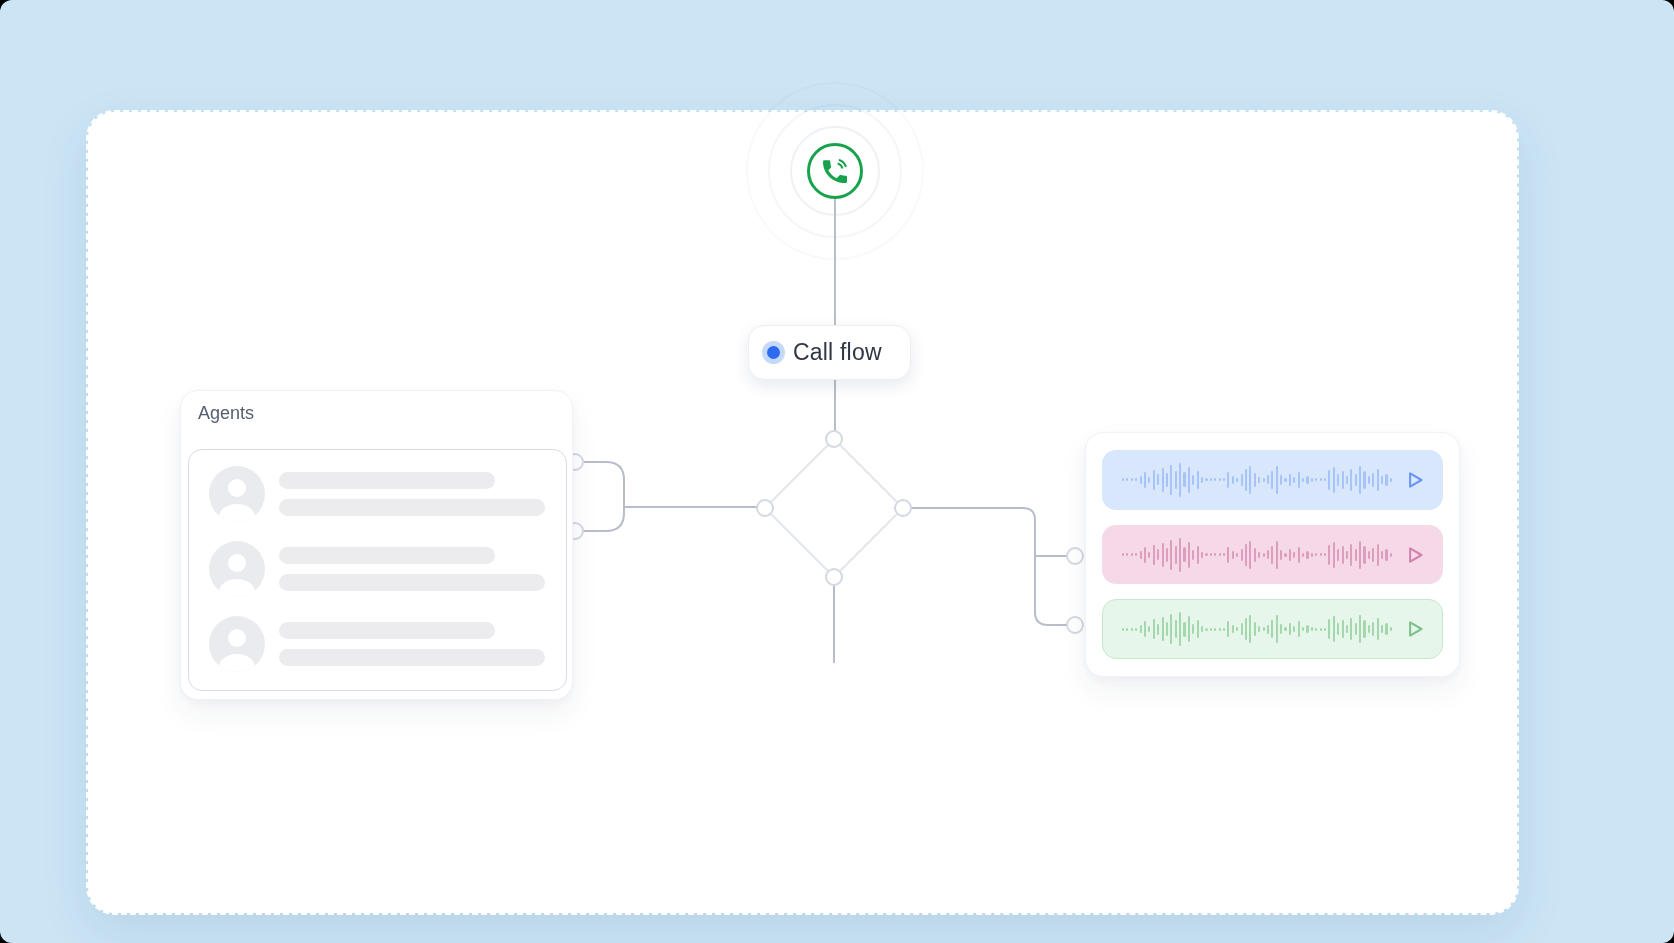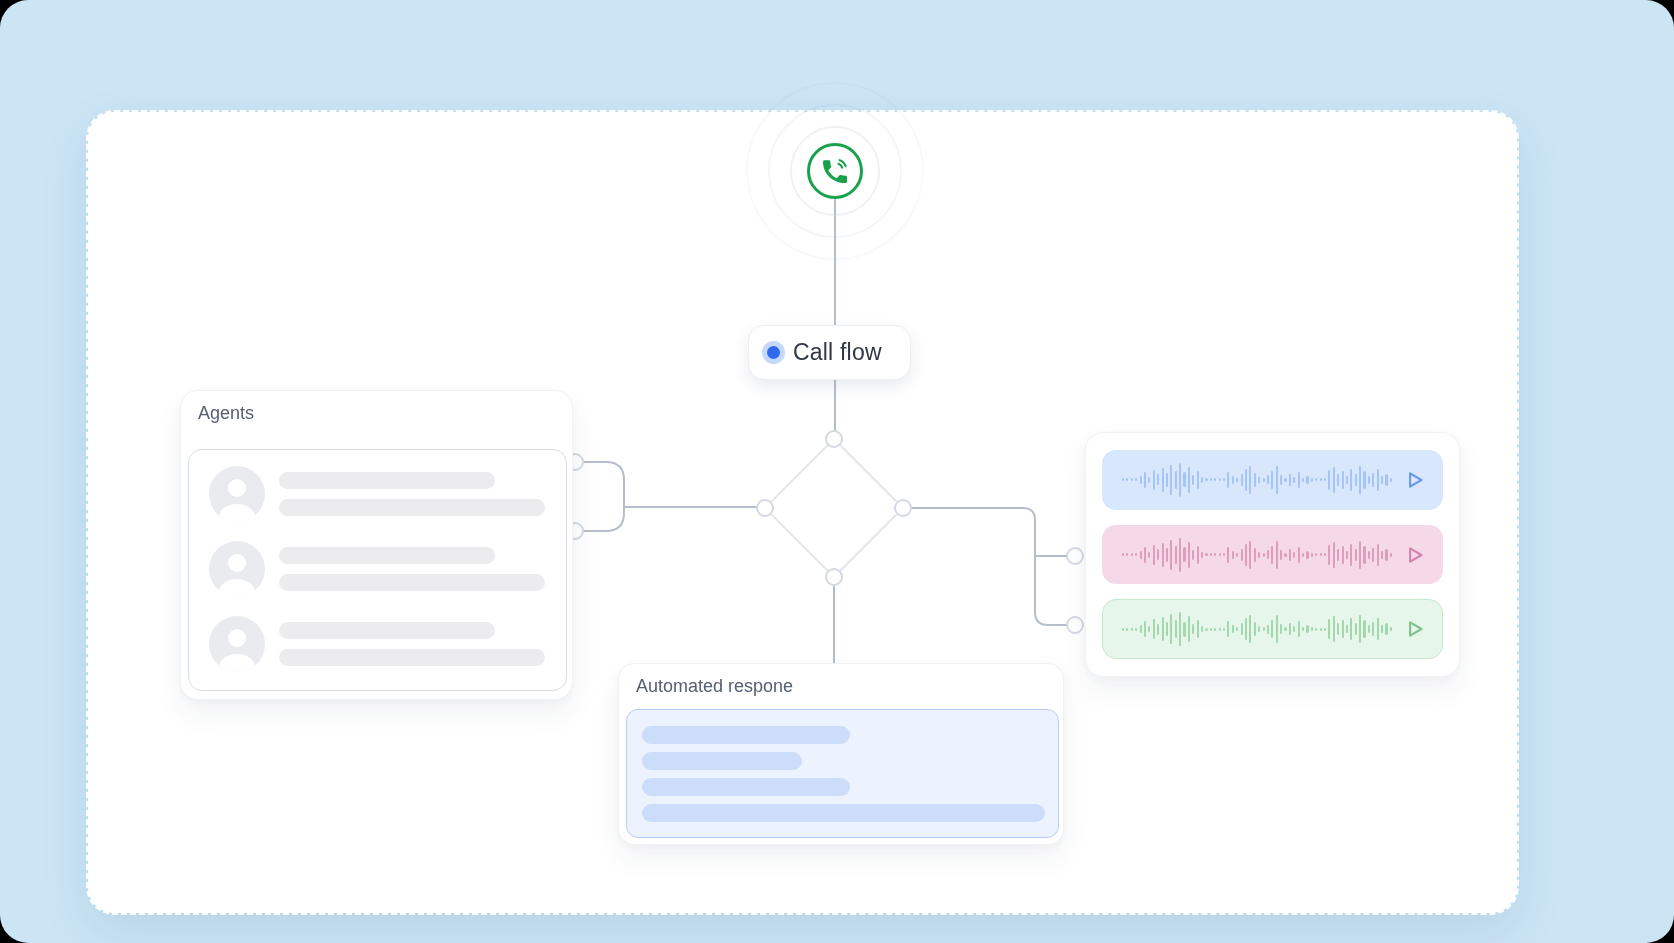--- a/index.html
+++ b/index.html
@@ -1,19 +1,19 @@
 <!DOCTYPE html>
 <html><head>
 <meta charset="utf-8">
 <style>
   html,body{margin:0;padding:0;background:#000;}
   *{box-sizing:border-box;}
   .stage{position:relative;width:1674px;height:943px;background:#000;overflow:hidden;
          font-family:"Liberation Sans",sans-serif;}
-  .page{position:absolute;inset:0;background:#cbe5f5;border-radius:28px;}
+  .page{position:absolute;inset:0;background:#cbe5f5;border-radius:12px;}
   .canvas{position:absolute;left:88px;top:112px;width:1429px;height:801px;background:#fff;
           border-radius:26px;box-shadow:0 18px 50px rgba(20,60,110,0.10);}
   .canvas::after{content:"";position:absolute;inset:-2px;border:3px dashed rgba(255,255,255,0.95);
           border-radius:28px;pointer-events:none;}
   svg.wires{position:absolute;inset:0;width:1674px;height:943px;pointer-events:none;}
   svg.wires [data-interactable="true"]{pointer-events:all;cursor:pointer;}
 
   .ripple{position:absolute;border:2px solid rgba(120,144,170,0.10);border-radius:50%;}
 
   .phone-node{position:absolute;left:807px;top:143px;width:56px;height:56px;border-radius:50%;
@@ -130,29 +130,20 @@
               <div class="body"></div>
             </div>
             <div class="agent-lines" data-interactable="false">
               <div class="skel" data-interactable="false" style="width:216px"></div>
               <div class="skel" data-interactable="false" style="width:266px"></div>
             </div>
           </div>
         </div>
     </div>
 
-    <div class="card auto-card" data-interactable="true">
-      <div class="card-title" data-interactable="false">Automated respone</div>
-      <div class="auto-panel" id="auto-panel" data-interactable="false" style="background: rgb(237, 243, 254); border-color: rgb(185, 203, 244);">
-          <div class="auto-bar" data-interactable="false" style="width: 208px; background: rgb(204, 220, 251);"></div>
-          <div class="auto-bar" data-interactable="false" style="width: 160px; background: rgb(204, 220, 251);"></div>
-          <div class="auto-bar" data-interactable="false" style="width: 208px; background: rgb(204, 220, 251);"></div>
-          <div class="auto-bar" data-interactable="false" style="width: 403px; background: rgb(204, 220, 251);"></div>
-        </div>
-    </div>
 
     <div class="card audio-panel" id="audio-panel" data-interactable="true">
         <div class="track" data-interactable="true" style="background: rgb(217, 231, 252); border: 1.5px solid transparent;">
           <div class="wave" data-interactable="false">
             <div class="wbar" data-interactable="false" style="height: 3px; background: rgb(166, 196, 247);"></div>
             <div class="wbar" data-interactable="false" style="height: 3px; background: rgb(166, 196, 247);"></div>
             <div class="wbar" data-interactable="false" style="height: 3px; background: rgb(166, 196, 247);"></div>
             <div class="wbar" data-interactable="false" style="height: 3px; background: rgb(166, 196, 247);"></div>
             <div class="wbar" data-interactable="false" style="height: 8px; background: rgb(166, 196, 247);"></div>
             <div class="wbar" data-interactable="false" style="height: 16px; background: rgb(166, 196, 247);"></div>

